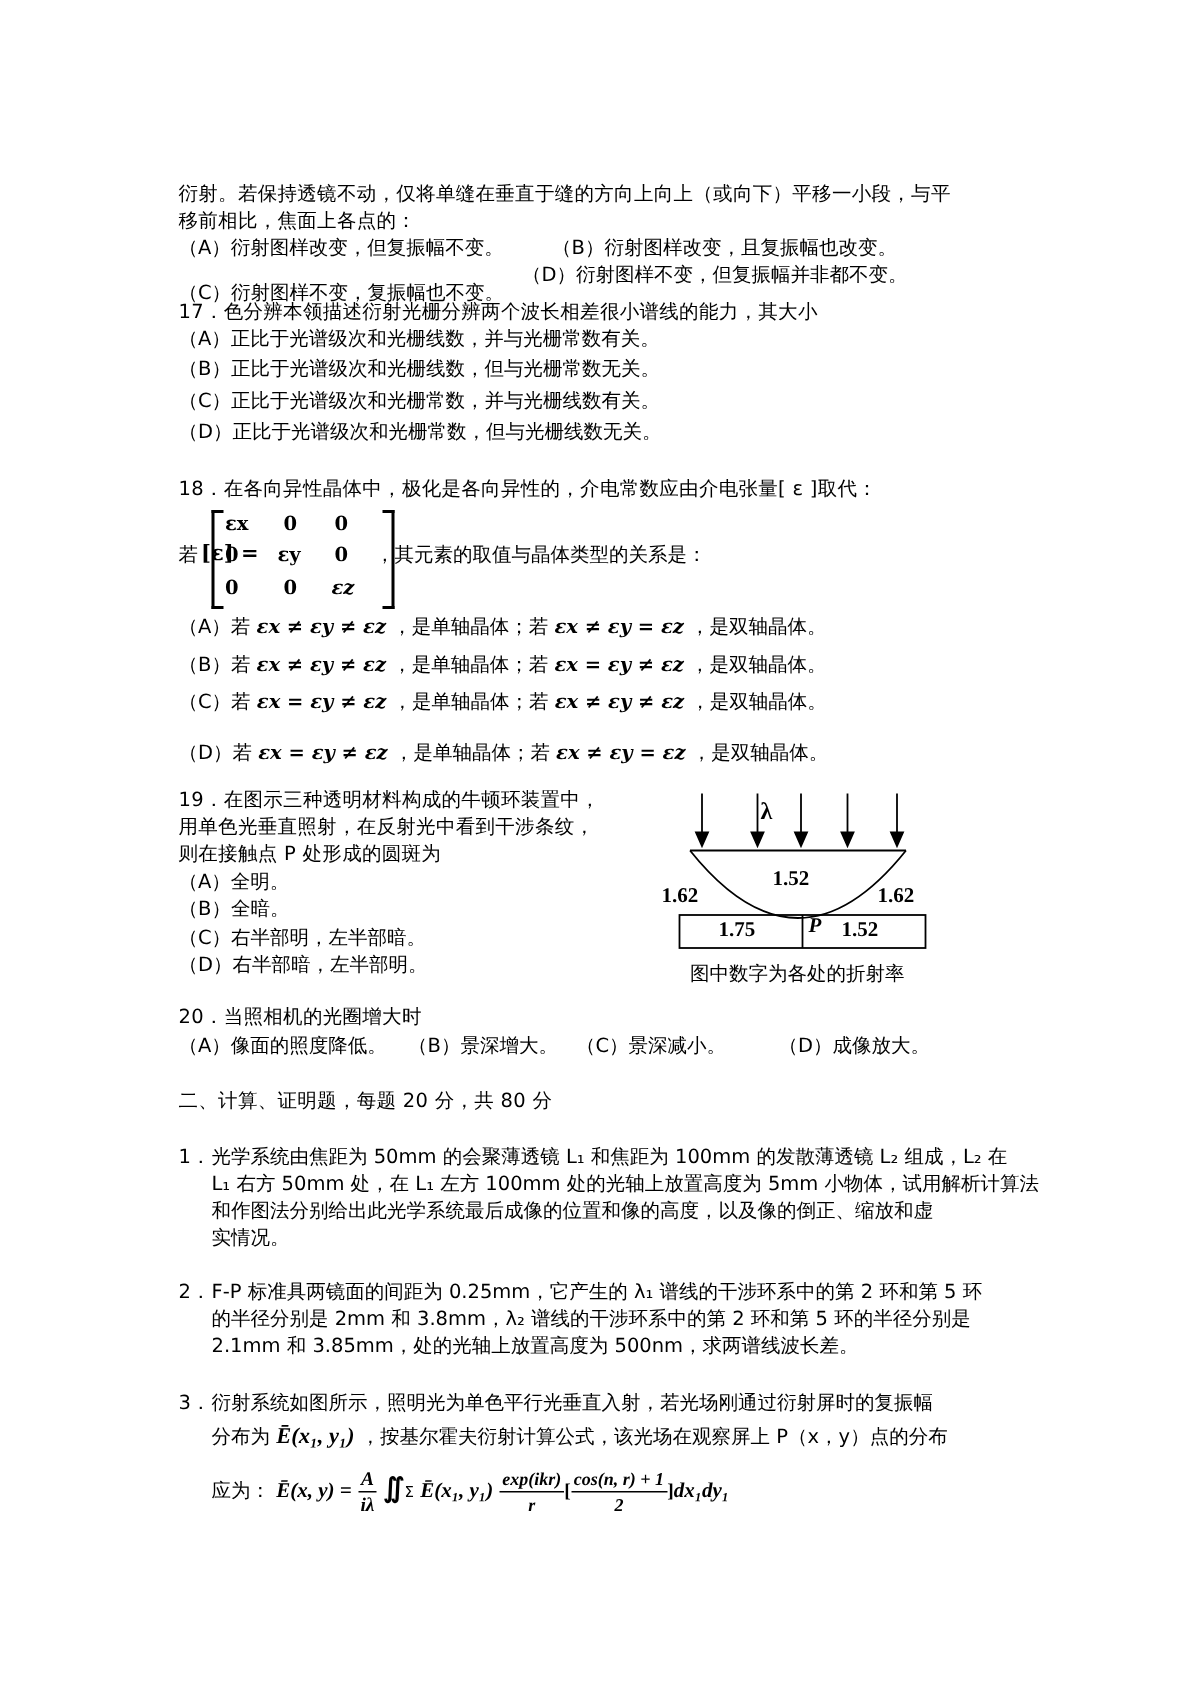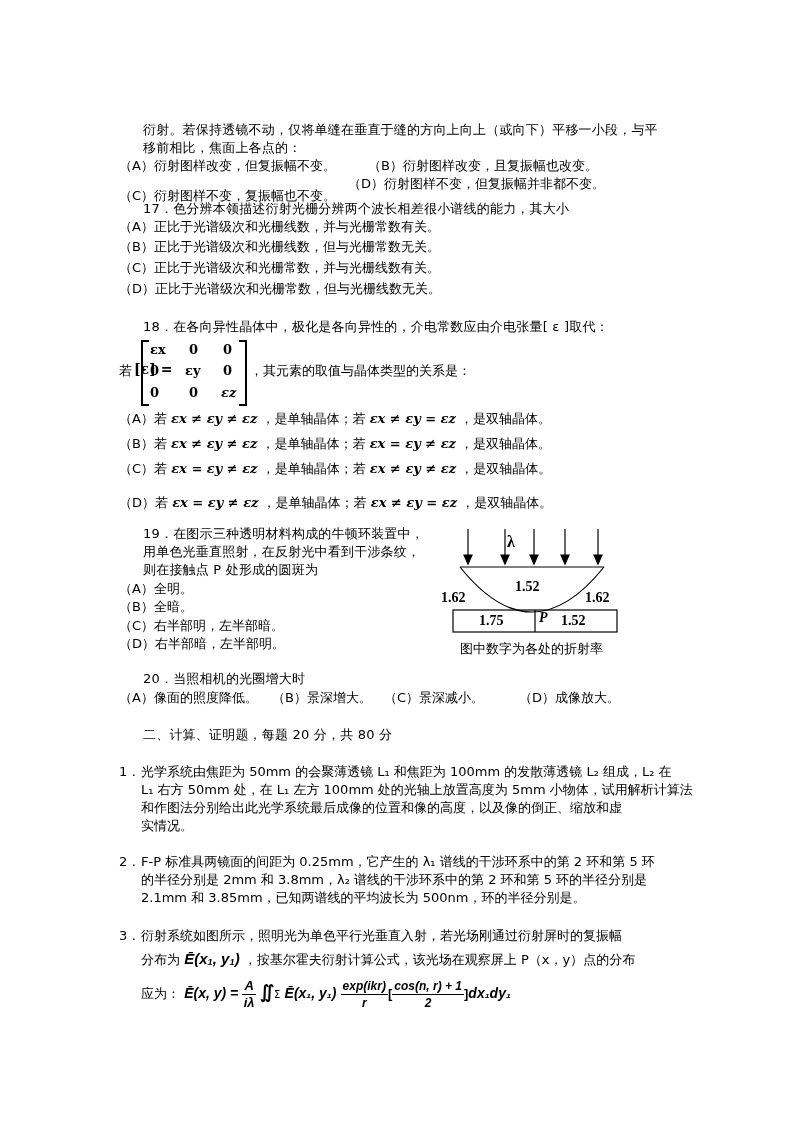--- a/index.html
+++ b/index.html
@@ -1,29 +1,29 @@
 <!DOCTYPE html>
 <html><head>
 <meta charset="utf-8">
 <style>
   html,body{margin:0;padding:0;background:#fff;}
   body{width:794px;height:1123px;position:relative;overflow:hidden;
        font-family:"DejaVu Sans","Liberation Sans",sans-serif;color:#000;font-size:13px;}
-  .ln{position:absolute;left:119px;white-space:nowrap;font-size:13px;line-height:17px;letter-spacing:0.2px;margin-left:24px;}
+  .ln{position:absolute;left:119px;white-space:nowrap;font-size:13px;line-height:17px;letter-spacing:0.2px;}
   .opt{position:absolute;white-space:nowrap;font-size:13px;line-height:17px;}
   .math{font-family:"DejaVu Serif","Liberation Serif",serif;font-weight:bold;font-style:italic;}
-  .matrix{position:absolute;left:141px;top:340px;width:106px;height:64px;}
+  .matrix{position:absolute;left:141px;top:340px;width:122px;height:64px;}
   .matrix .br{position:absolute;top:0;width:6px;height:62px;border:2px solid #000;}
   .matrix .bl{left:0;border-right:none;}
   .matrix .brr{right:0;border-left:none;}
   .matrix .cell{position:absolute;font-family:"DejaVu Serif","Liberation Serif",serif;font-weight:bold;font-size:13px;}
   .diagram{position:absolute;left:438px;top:527px;width:190px;height:135px;}
   .dnum{position:absolute;font-family:"Liberation Serif","DejaVu Serif",serif;font-weight:bold;font-size:14px;}
   .caption{position:absolute;left:460px;top:640px;font-size:13px;white-space:nowrap;}
-  .eq{font-family:Liberation Sans, sans-serif;font-weight:bold;}
+  .eq{font-family:Liberation Serif, serif;font-weight:bold;}
   .frac{display:inline-block;vertical-align:middle;text-align:center;}
   .frac .n{display:block;border-bottom:1.5px solid #000;padding:0 2px;line-height:16px;}
   .frac .d{display:block;line-height:16px;}
 </style>
 </head>
 <body>
 
 <div class="ln" style="top:121px;">衍射。若保持透镜不动，仅将单缝在垂直于缝的方向上向上（或向下）平移一小段，与平</div>
 <div class="ln" style="top:139px;">移前相比，焦面上各点的：</div>
 <div class="opt" style="left:119px;top:157px;">（A）衍射图样改变，但复振幅不变。</div>
@@ -131,21 +131,21 @@
 
 <div class="opt" style="left:119px;top:763px;">1．</div>
 <div class="opt" style="left:141px;top:763px;">光学系统由焦距为 50mm 的会聚薄透镜 L₁ 和焦距为 100mm 的发散薄透镜 L₂ 组成，L₂ 在</div>
 <div class="opt" style="left:141px;top:781px;">L₁ 右方 50mm 处，在 L₁ 左方 100mm 处的光轴上放置高度为 5mm 小物体，试用解析计算法</div>
 <div class="opt" style="left:141px;top:799px;">和作图法分别给出此光学系统最后成像的位置和像的高度，以及像的倒正、缩放和虚</div>
 <div class="opt" style="left:141px;top:817px;text-align:right;">实情况。</div>
 
 <div class="opt" style="left:119px;top:853px;">2．</div>
 <div class="opt" style="left:141px;top:853px;">F-P 标准具两镜面的间距为 0.25mm，它产生的 λ₁ 谱线的干涉环系中的第 2 环和第 5 环</div>
 <div class="opt" style="left:141px;top:871px;">的半径分别是 2mm 和 3.8mm，λ₂ 谱线的干涉环系中的第 2 环和第 5 环的半径分别是</div>
-<div class="opt" style="left:141px;top:889px;">2.1mm 和 3.85mm，已知两谱线的平均波长为 500nm，环的半径分别是。</div>
+<div class="opt" style="left:141px;top:889px;">2.1mm 和 3.85mm，处的光轴上放置高度为 500nm，求两谱线波长差。</div>
 
 <div class="opt" style="left:119px;top:927px;">3．</div>
 <div class="opt" style="left:141px;top:927px;">衍射系统如图所示，照明光为单色平行光垂直入射，若光场刚通过衍射屏时的复振幅</div>
 <div class="opt" style="left:141px;top:950px;">
   <span>分布为</span>
   <span class="eq" style="font-style:italic;font-size:15px;">Ē(x₁, y₁)</span>
   <span>，按基尔霍夫衍射计算公式，该光场在观察屏上 P（x，y）点的分布</span>
 </div>
 <div class="opt" style="left:141px;top:975px;line-height:34px;">
   <span>应为：</span>

